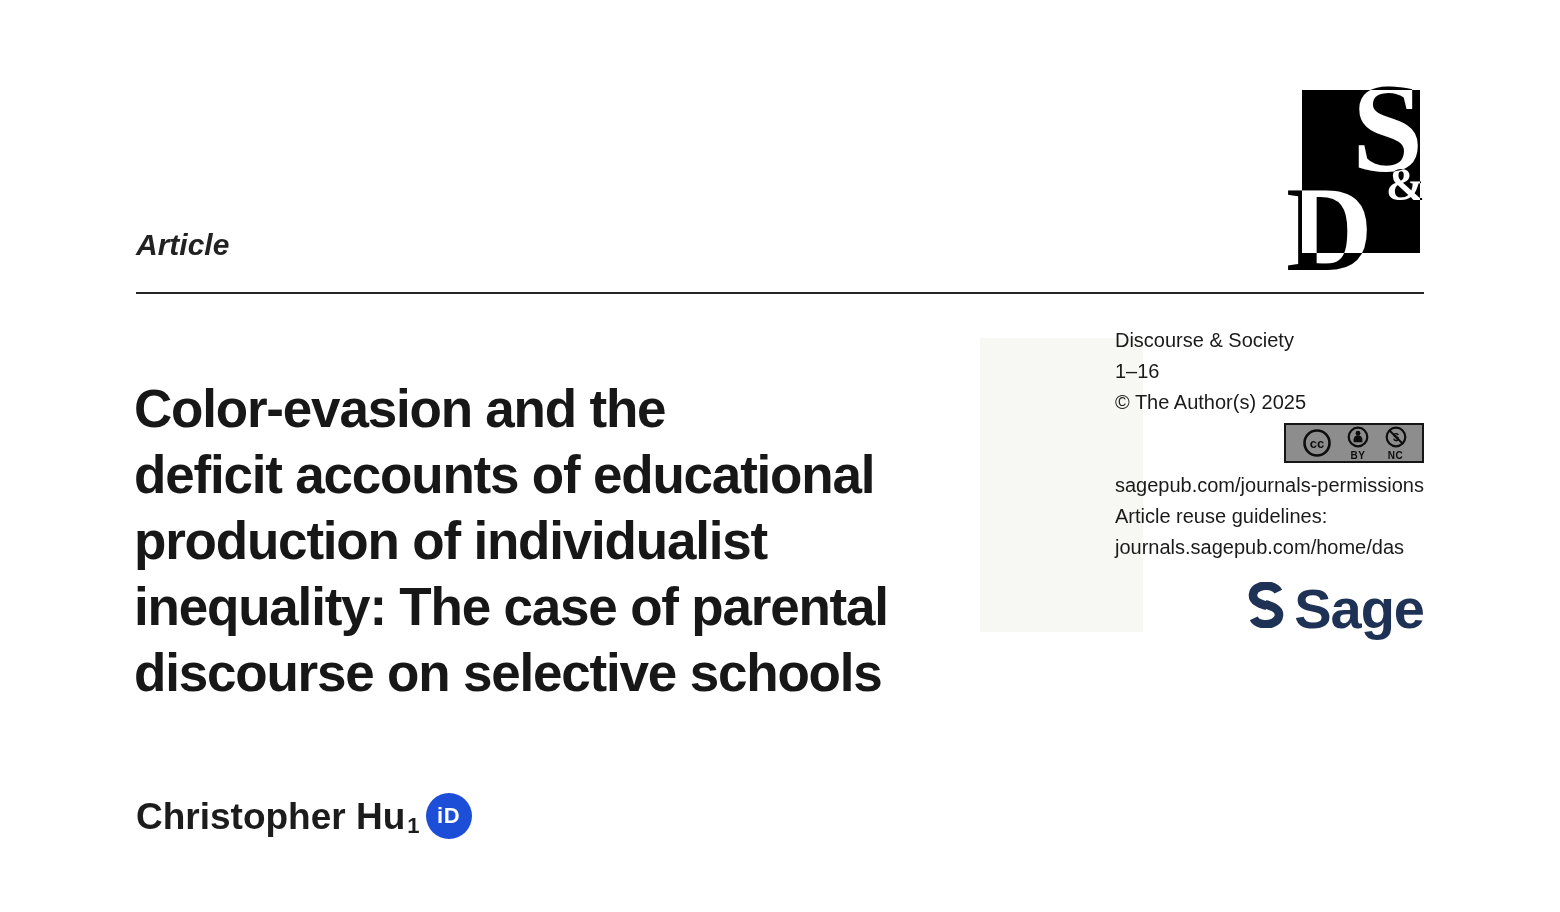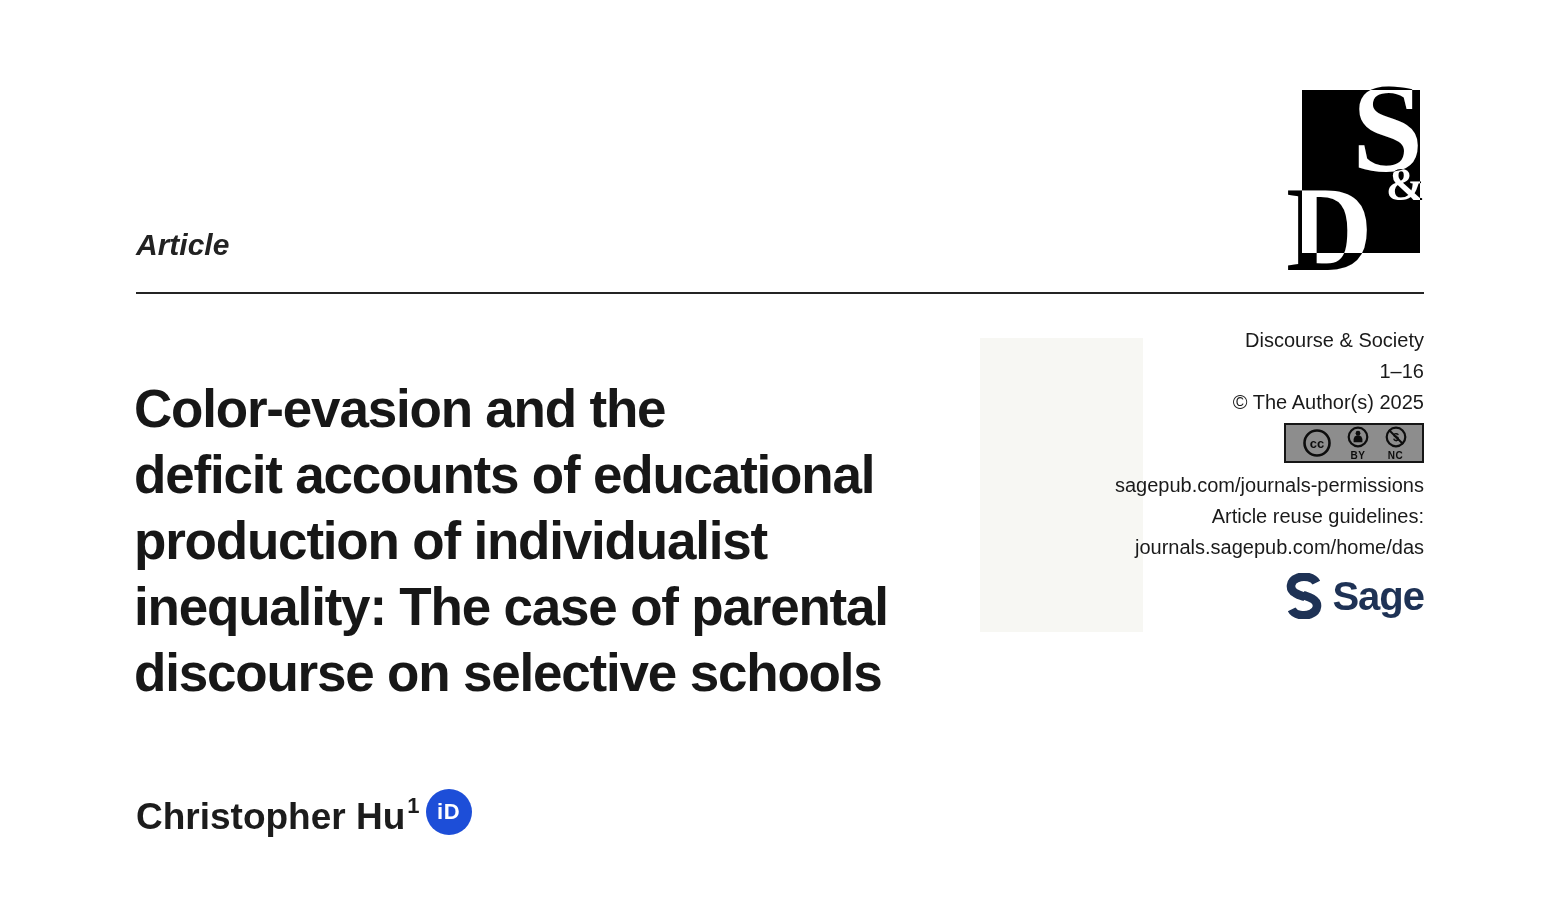--- a/index.html
+++ b/index.html
@@ -40,47 +40,47 @@
   .title {
     position:absolute; left:134px; top:340px;
     font-size:53px; font-weight:bold; line-height:66px;
     letter-spacing:-1.2px; color:#171717; white-space:nowrap;
   }
   .title span { display:block; }
 
   
   .right-col {
     position:absolute; right:136px; top:325px;
-    text-align:right; font-size:20px; line-height:31px; color:#1a1a1a;
+    text-align:left; font-size:20px; line-height:31px; color:#1a1a1a;
   }
   .right-col .line { display:block; }
 
   .badge-row { display:flex; justify-content:flex-end; margin:5px 0 7px; }
   .cc-badge {
     width:136px; height:36px; background:#8d8d8d;
     border:2px solid #161616; border-radius:0;
     display:flex; align-items:center; justify-content:space-evenly;
   }
   .icon-stack { display:flex; flex-direction:column; align-items:center; line-height:1; }
   .icon-label { font-size:10px; font-weight:bold; color:#0d0d0d; margin-top:3px; letter-spacing:0.5px; }
   .cc-badge svg { display:block; }
 
   
   .sage-row {
     display:flex; justify-content:flex-end; align-items:center;
     gap:9px; margin-top:10px;
   }
   .sage-word {
-    font-size:40px; font-weight:bold; color:#1e3255; letter-spacing:-1px; line-height:1;
+    font-size:56px; font-weight:bold; color:#1e3255; letter-spacing:-1px; line-height:1;margin-top:8px;
   }
 
   
   .author-row {
     position:absolute; left:136px; top:795px;
-    display:flex; align-items:flex-start;
+    display:flex; align-items:flex-end;
   }
   .author-name { font-size:37px; font-weight:bold; color:#1c1c1c; line-height:1.2; }
   .author-sup  { font-size:22px; font-weight:bold; margin:-2px 0 0 2px; }
   .orcid-icon {
     width:46px; height:46px; border-radius:50%;
     background:#1d4ed8; color:#ffffff;
     display:flex; align-items:center; justify-content:center;
     font-size:22px; font-weight:bold; margin:-6px 0 0 6px;
     letter-spacing:0.5px;
   }

